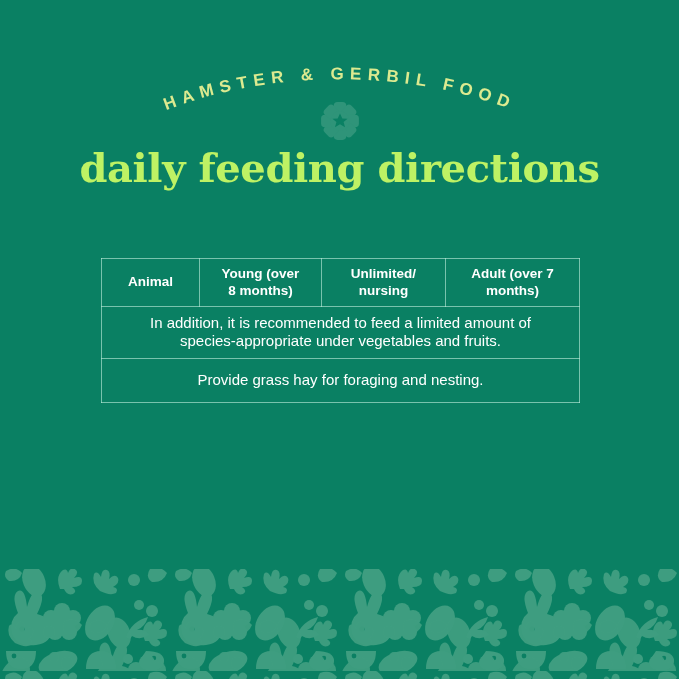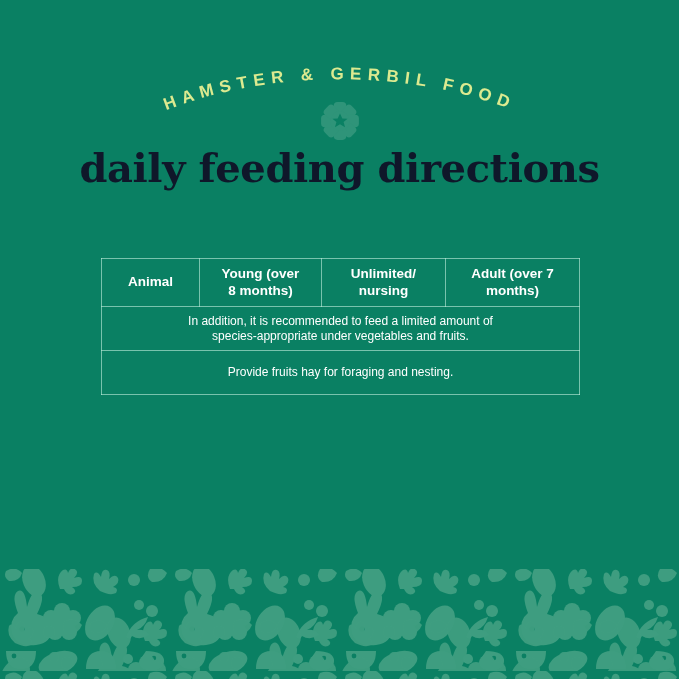--- a/index.html
+++ b/index.html
@@ -55,21 +55,21 @@
   #title {
     position: absolute;
     left: 0;
     top: 146px;
     width: 679px;
     text-align: center;
     font-family: "DejaVu Serif", "Liberation Serif", serif;
     font-weight: bold;
     font-size: 40px;
     letter-spacing: -0.4px;
-    color: #0f172a;
+    color: #bef264;
     line-height: 1.12;
   }
 
   
   #table-wrap {
     position: absolute;
     left: 101px;
     top: 258px;
     width: 478px;
   }
@@ -94,21 +94,21 @@
     font-size: 13.5px;
     height: 48px;
   }
 
   td.bcell {
     font-size: 13.5px;
     height: 43px;
   }
 
   td.note {
-    font-size: 12px;
+    font-size: 15px;
     height: 44px;
     padding: 9px 18px;
     line-height: 1.42;
   }
 
   
   col.c-animal   { width: 98px; }
   col.c-young    { width: 122px; }
   col.c-preg     { width: 124px; }
   col.c-adult    { width: 134px; }
@@ -189,21 +189,21 @@
 
 
         <tr>
           <td class="note" colspan="4">
             <span>In addition, it is recommended to feed a limited amount of</span><br>
             <span>species-appropriate under vegetables and fruits.</span>
           </td>
         </tr>
 
         <tr>
-          <td class="note" colspan="4">Provide fruits hay for foraging and nesting.</td>
+          <td class="note" colspan="4">Provide grass hay for foraging and nesting.</td>
         </tr>
       </tbody>
     </table>
   </div>
 
   <div id="pattern-band">
     <svg width="679" height="112" viewBox="0 0 679 112" xmlns="http://www.w3.org/2000/svg">
       <defs>
         <g id="tile">
 

